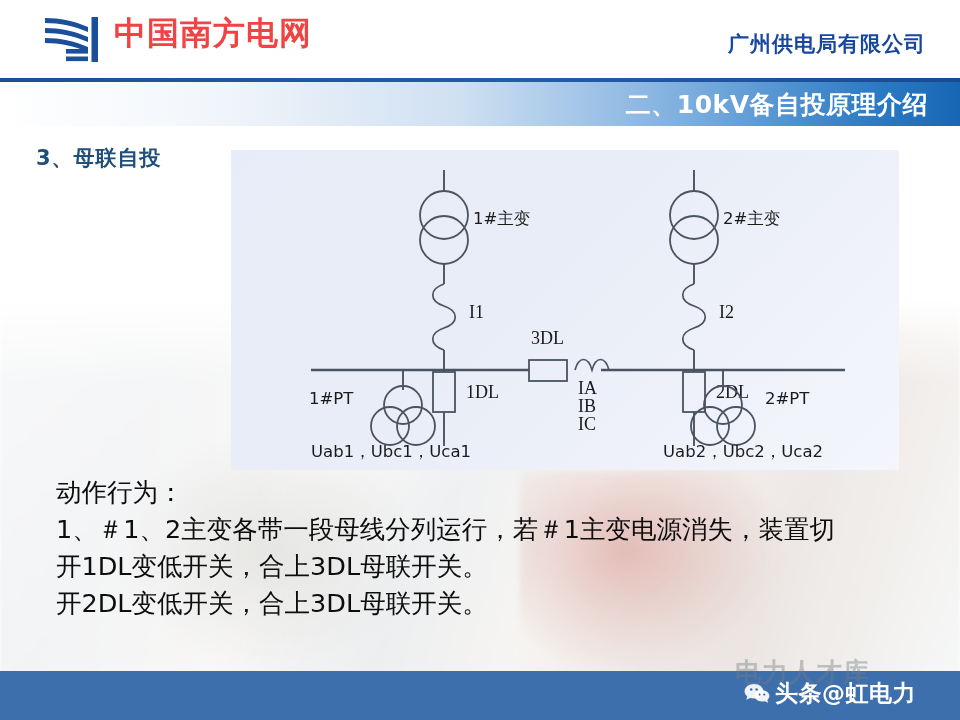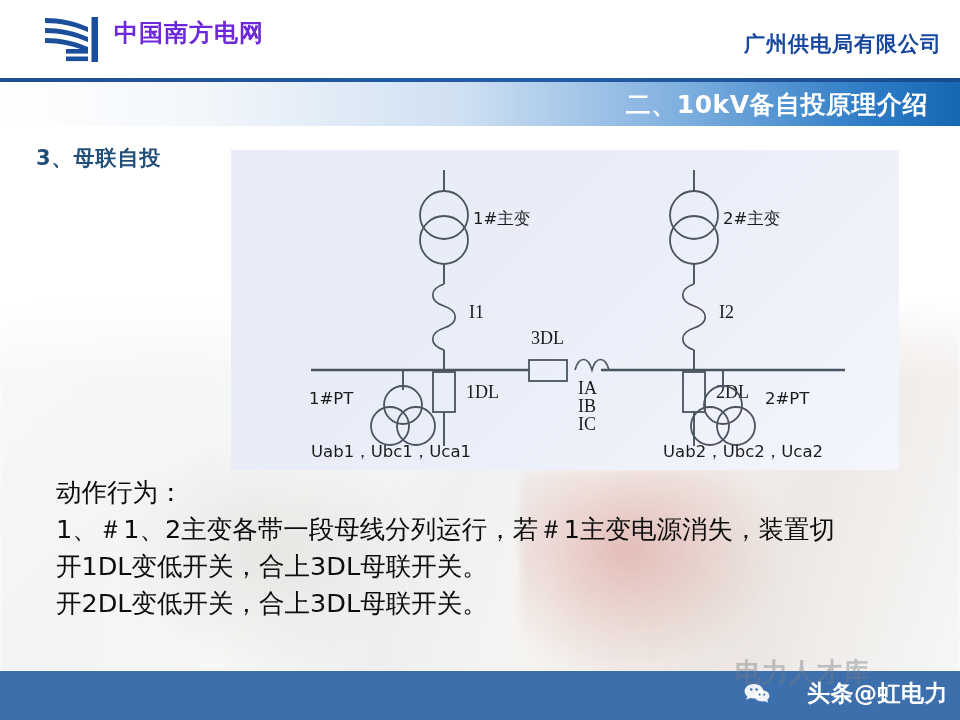--- a/index.html
+++ b/index.html
@@ -69,40 +69,40 @@
     position: relative;
     margin-right: 10px;
   }
   .logo-text-block {
     display: flex;
     flex-direction: column;
     justify-content: flex-start;
   }
   .logo-cn {
     font-family: "DejaVu Sans", "Liberation Sans", sans-serif;
-    font-size: 24px;
-    font-weight: bold;
-    color: #6d28d9;
+    font-size: 32px;
+    font-weight: bold;
+    color: #ef4444;
     letter-spacing: 1px;
     line-height: 34px;
     white-space: nowrap;
   }
   .logo-en {
     font-family: "Liberation Sans", sans-serif;
     font-size: 11.2px;
     font-weight: bold;
     color: #1a1a1a;
     letter-spacing: 1.15px;
     line-height: 14px;
     margin-top: 1px;
     white-space: nowrap;
   }
   .company-name {
     position: absolute;
-    right: 18px; top: 30px;
+    right: 34px; top: 30px;
     font-family: Liberation Sans, sans-serif;
     font-size: 21px;
     font-weight: bold;
     color: #17479e;
     letter-spacing: 1px;
     white-space: nowrap;
     margin-left: 38px;
   }
 
   
@@ -191,21 +191,20 @@
     white-space: nowrap;
     letter-spacing: 1px;
     text-align: right;
   }
   .wm-main {
     position: absolute;
     left: 744px; top: 678px;
     display: flex;
     align-items: center;
     white-space: nowrap;
-    gap: 32px;
   }
   .wm-bubble {
     width: 26px; height: 21px;
     position: relative;
     margin-right: 5px;
   }
   .wm-label {
     font-family: "DejaVu Sans", "Liberation Sans", sans-serif;
     font-size: 23px;
     font-weight: bold;

